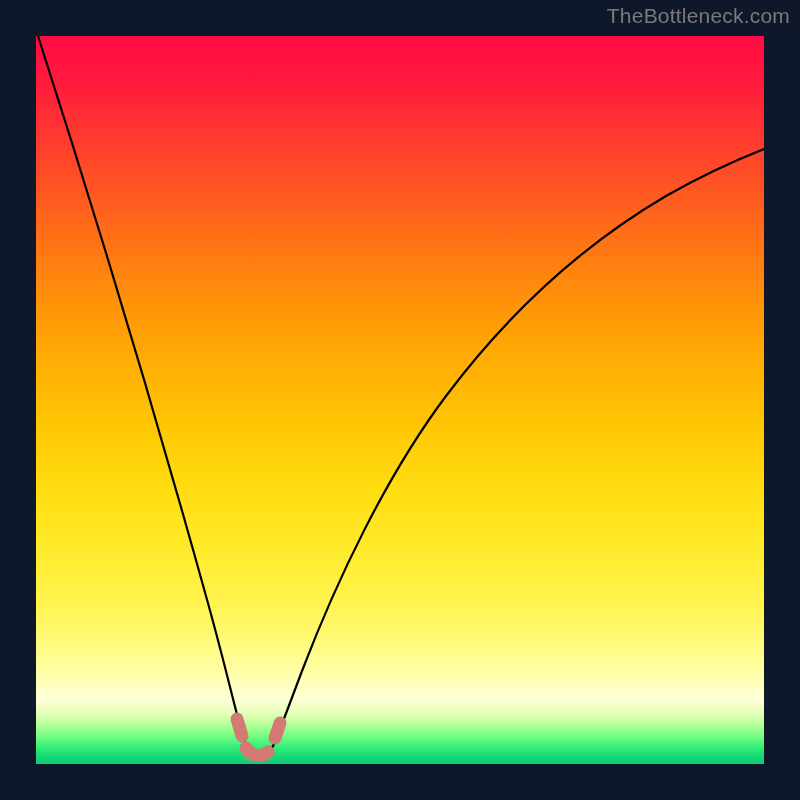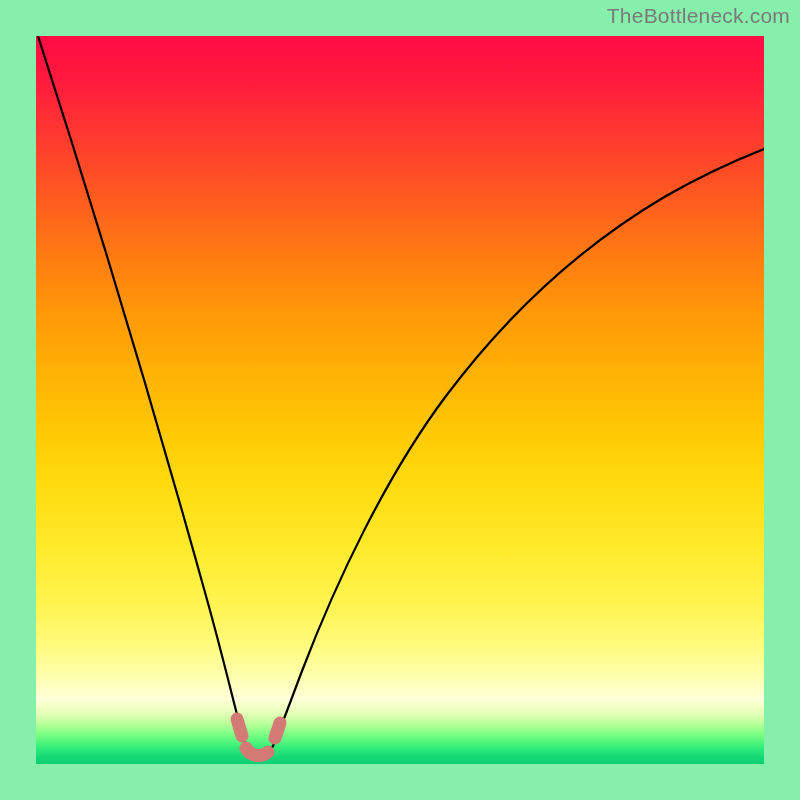--- a/index.html
+++ b/index.html
@@ -9,21 +9,21 @@
     height: 800px;
     background: #000;
     overflow: hidden;
   }
   .frame {
     position: absolute;
     left: 0;
     top: 0;
     width: 800px;
     height: 800px;
-    background: #86efac;
+    background: #0f172a;
   }
   .plot {
     position: absolute;
     left: 36px;
     top: 36px;
     width: 728px;
     height: 728px;
     overflow: hidden;
   }
   .gradient {

